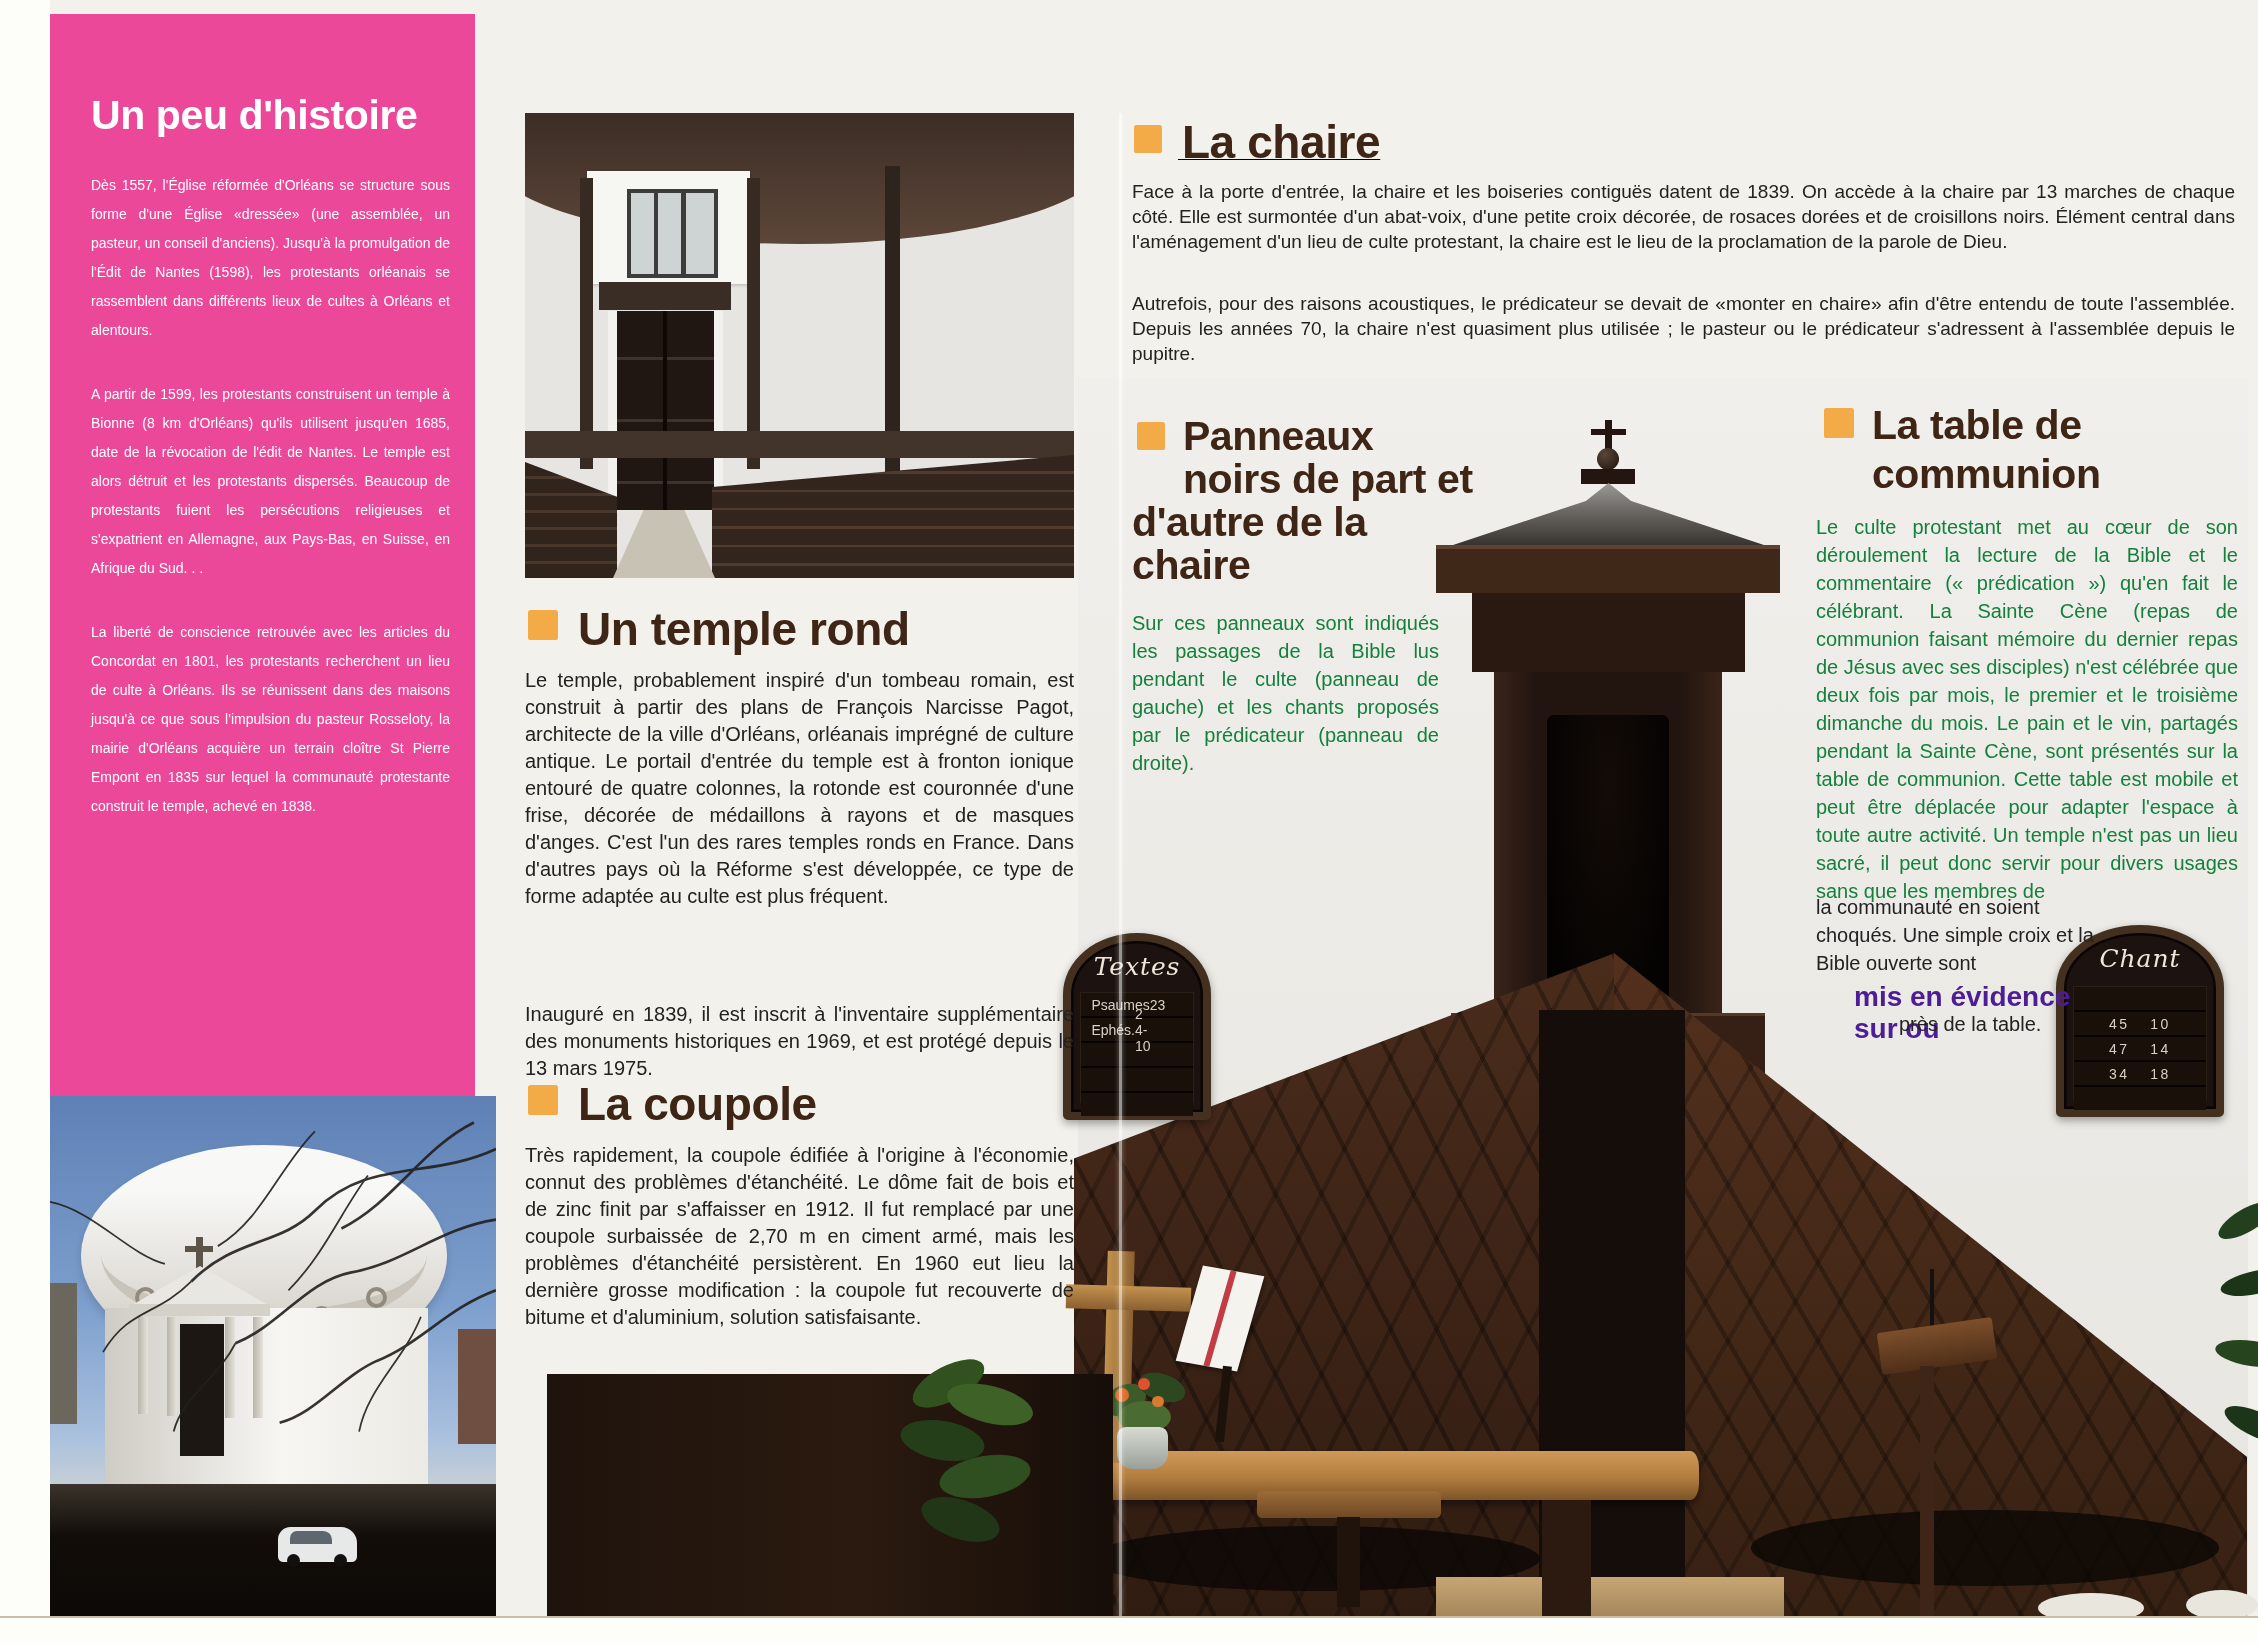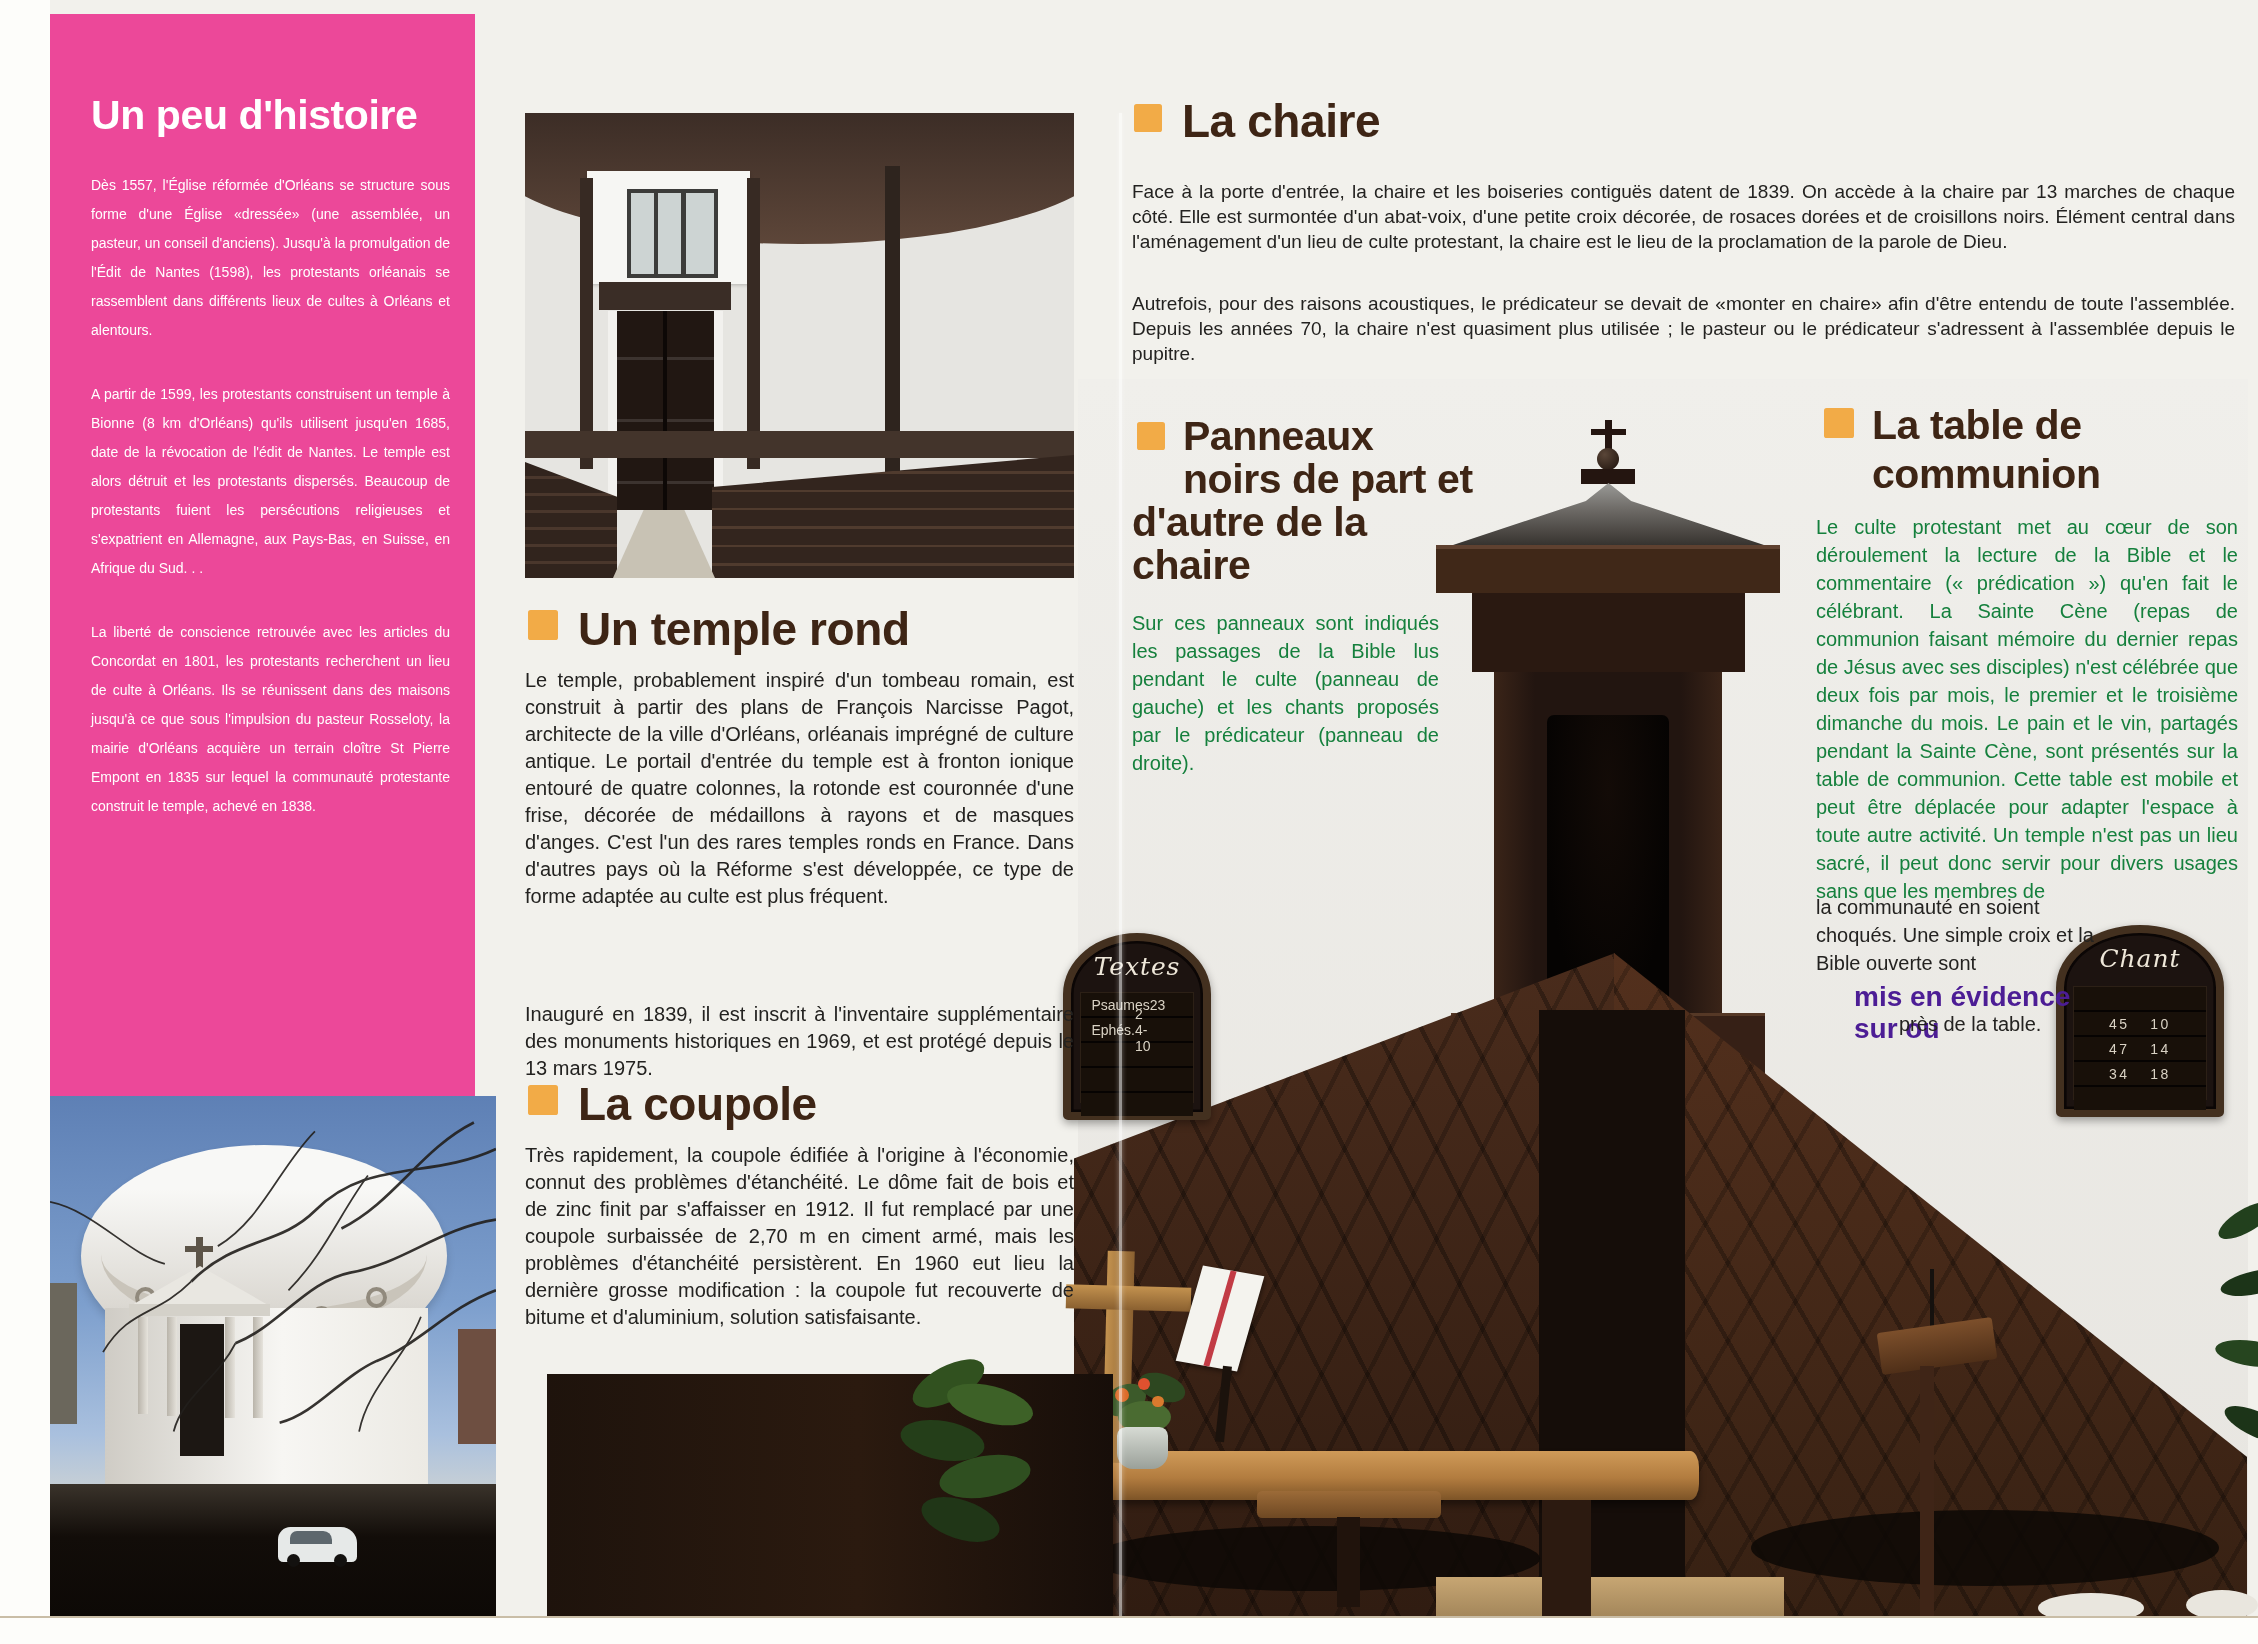--- a/index.html
+++ b/index.html
@@ -222,21 +222,21 @@
   </div>
   <div class="abs body-m" style="left:525px;top:667px;width:549px;">Le temple, probablement inspiré d'un tombeau romain, est construit à partir des plans de François Narcisse Pagot, architecte de la ville d'Orléans, orléanais imprégné de culture antique. Le portail d'entrée du temple est à fronton ionique entouré de quatre colonnes, la rotonde est couronnée d'une frise, décorée de médaillons à rayons et de masques d'anges. C'est l'un des rares temples ronds en France. Dans d'autres pays où la Réforme s'est développée, ce type de forme adaptée au culte est plus fréquent.</div>
   <div class="abs body-m" style="left:525px;top:1001px;width:549px;">Inauguré en 1839, il est inscrit à l'inventaire supplémentaire des monuments historiques en 1969, et est protégé depuis le 13 mars 1975.</div>
 
   <div class="abs" style="left:528px;top:1080px;width:529px;">
     <span class="bullet" style="vertical-align:5.3px;margin-right:16px;"></span>
     <span class="h-big">La coupole</span>
   </div>
   <div class="abs body-m" style="left:525px;top:1142px;width:549px;">Très rapidement, la coupole édifiée à l'origine à l'économie, connut des problèmes d'étanchéité. Le dôme fait de bois et de zinc finit par s'affaisser en 1912. Il fut remplacé par une coupole surbaissée de 2,70 m en ciment armé, mais les problèmes d'étanchéité persistèrent. En 1960 eut lieu la dernière grosse modification : la coupole fut recouverte de bitume et d'aluminium, solution satisfaisante.</div>
 
-  <div class="abs" style="left:1134px;top:97px;width:618px;">
+  <div class="abs" style="left:1134px;top:118px;width:618px;text-decoration:underline;">
     <span class="bullet" style="width:28px;height:28px;vertical-align:5.3px;margin-right:16px;"></span>
     <span class="h-big">La chaire</span>
   </div>
   <div class="abs body-r" style="left:1132px;top:179px;width:1103px;">Face à la porte d'entrée, la chaire et les boiseries contiguës datent de 1839. On accède à la chaire par 13 marches de chaque côté. Elle est surmontée d'un abat-voix, d'une petite croix décorée, de rosaces dorées et de croisillons noirs. Élément central dans l'aménagement d'un lieu de culte protestant, la chaire est le lieu de la proclamation de la parole de Dieu.</div>
   <div class="abs body-r" style="left:1132px;top:291px;width:1103px;">Autrefois, pour des raisons acoustiques, le prédicateur se devait de «monter en chaire» afin d'être entendu de toute l'assemblée. Depuis les années 70, la chaire n'est quasiment plus utilisée ; le pasteur ou le prédicateur s'adressent à l'assemblée depuis le pupitre.</div>
 
   <div class="abs" style="left:1132px;top:415px;width:349px;">
     <span class="bullet-f" style="width:28px;height:28px;"></span>
     <span class="h-wrap">Panneaux noirs de part et d'autre de la chaire</span>
   </div>

